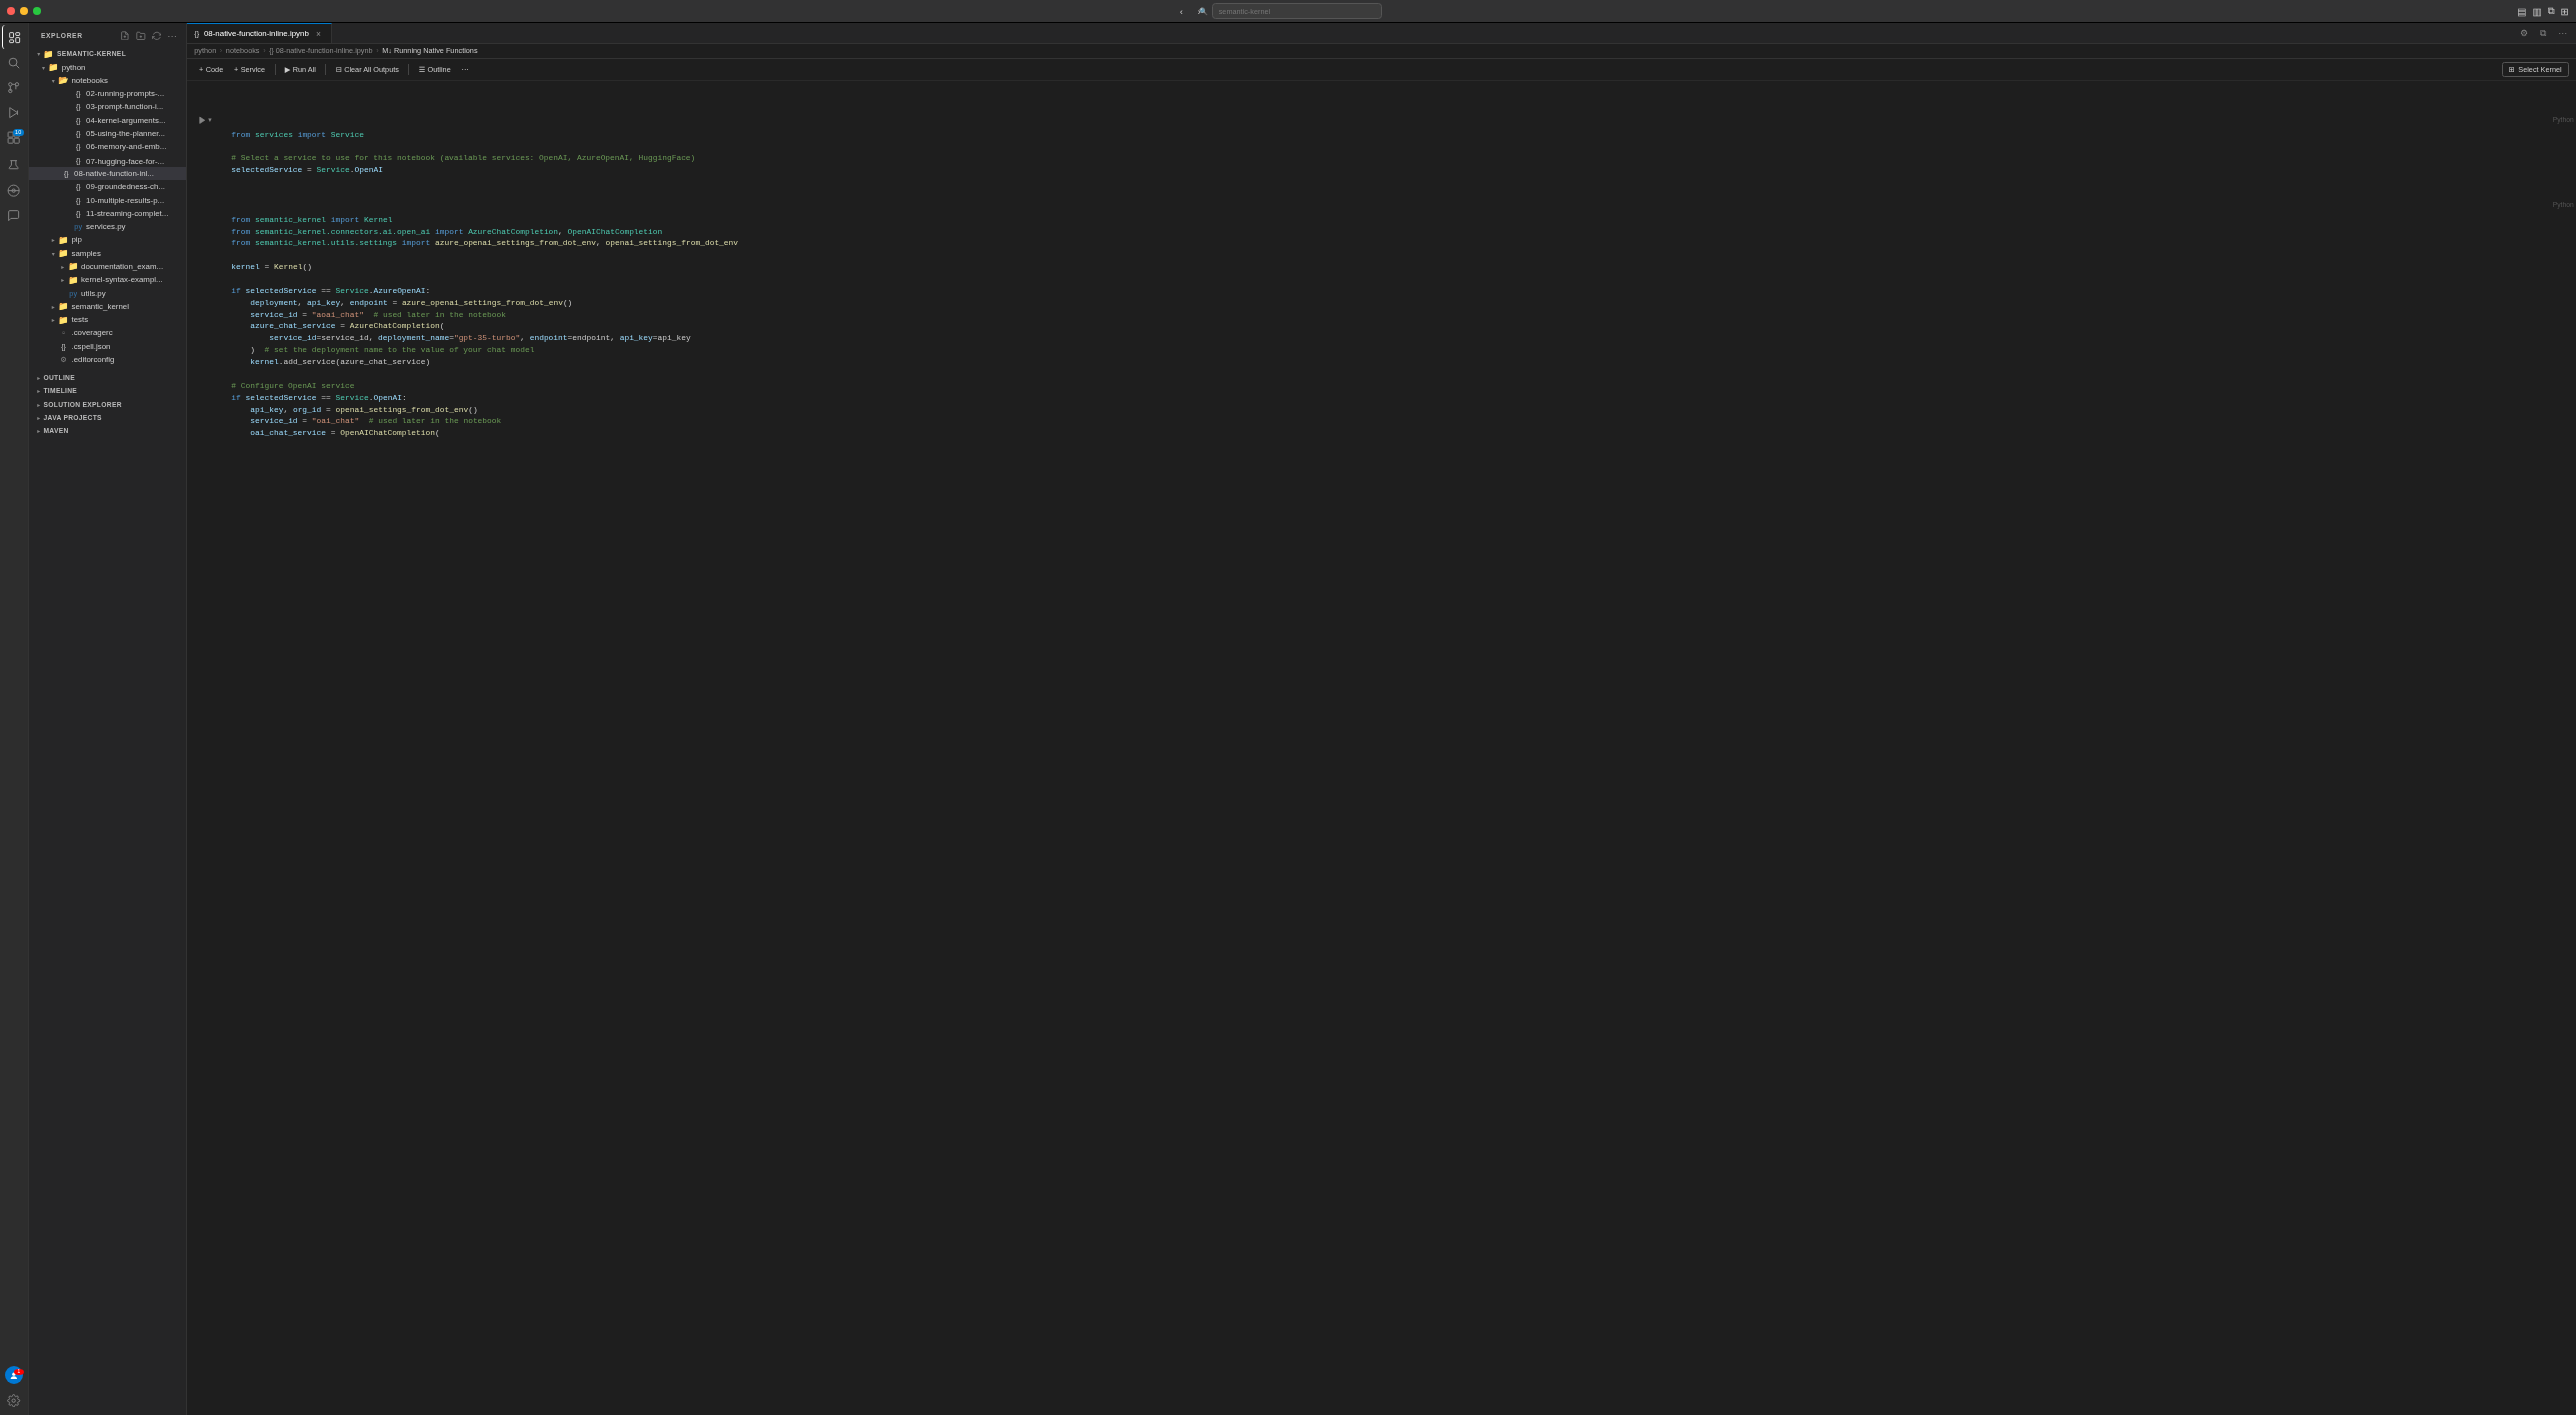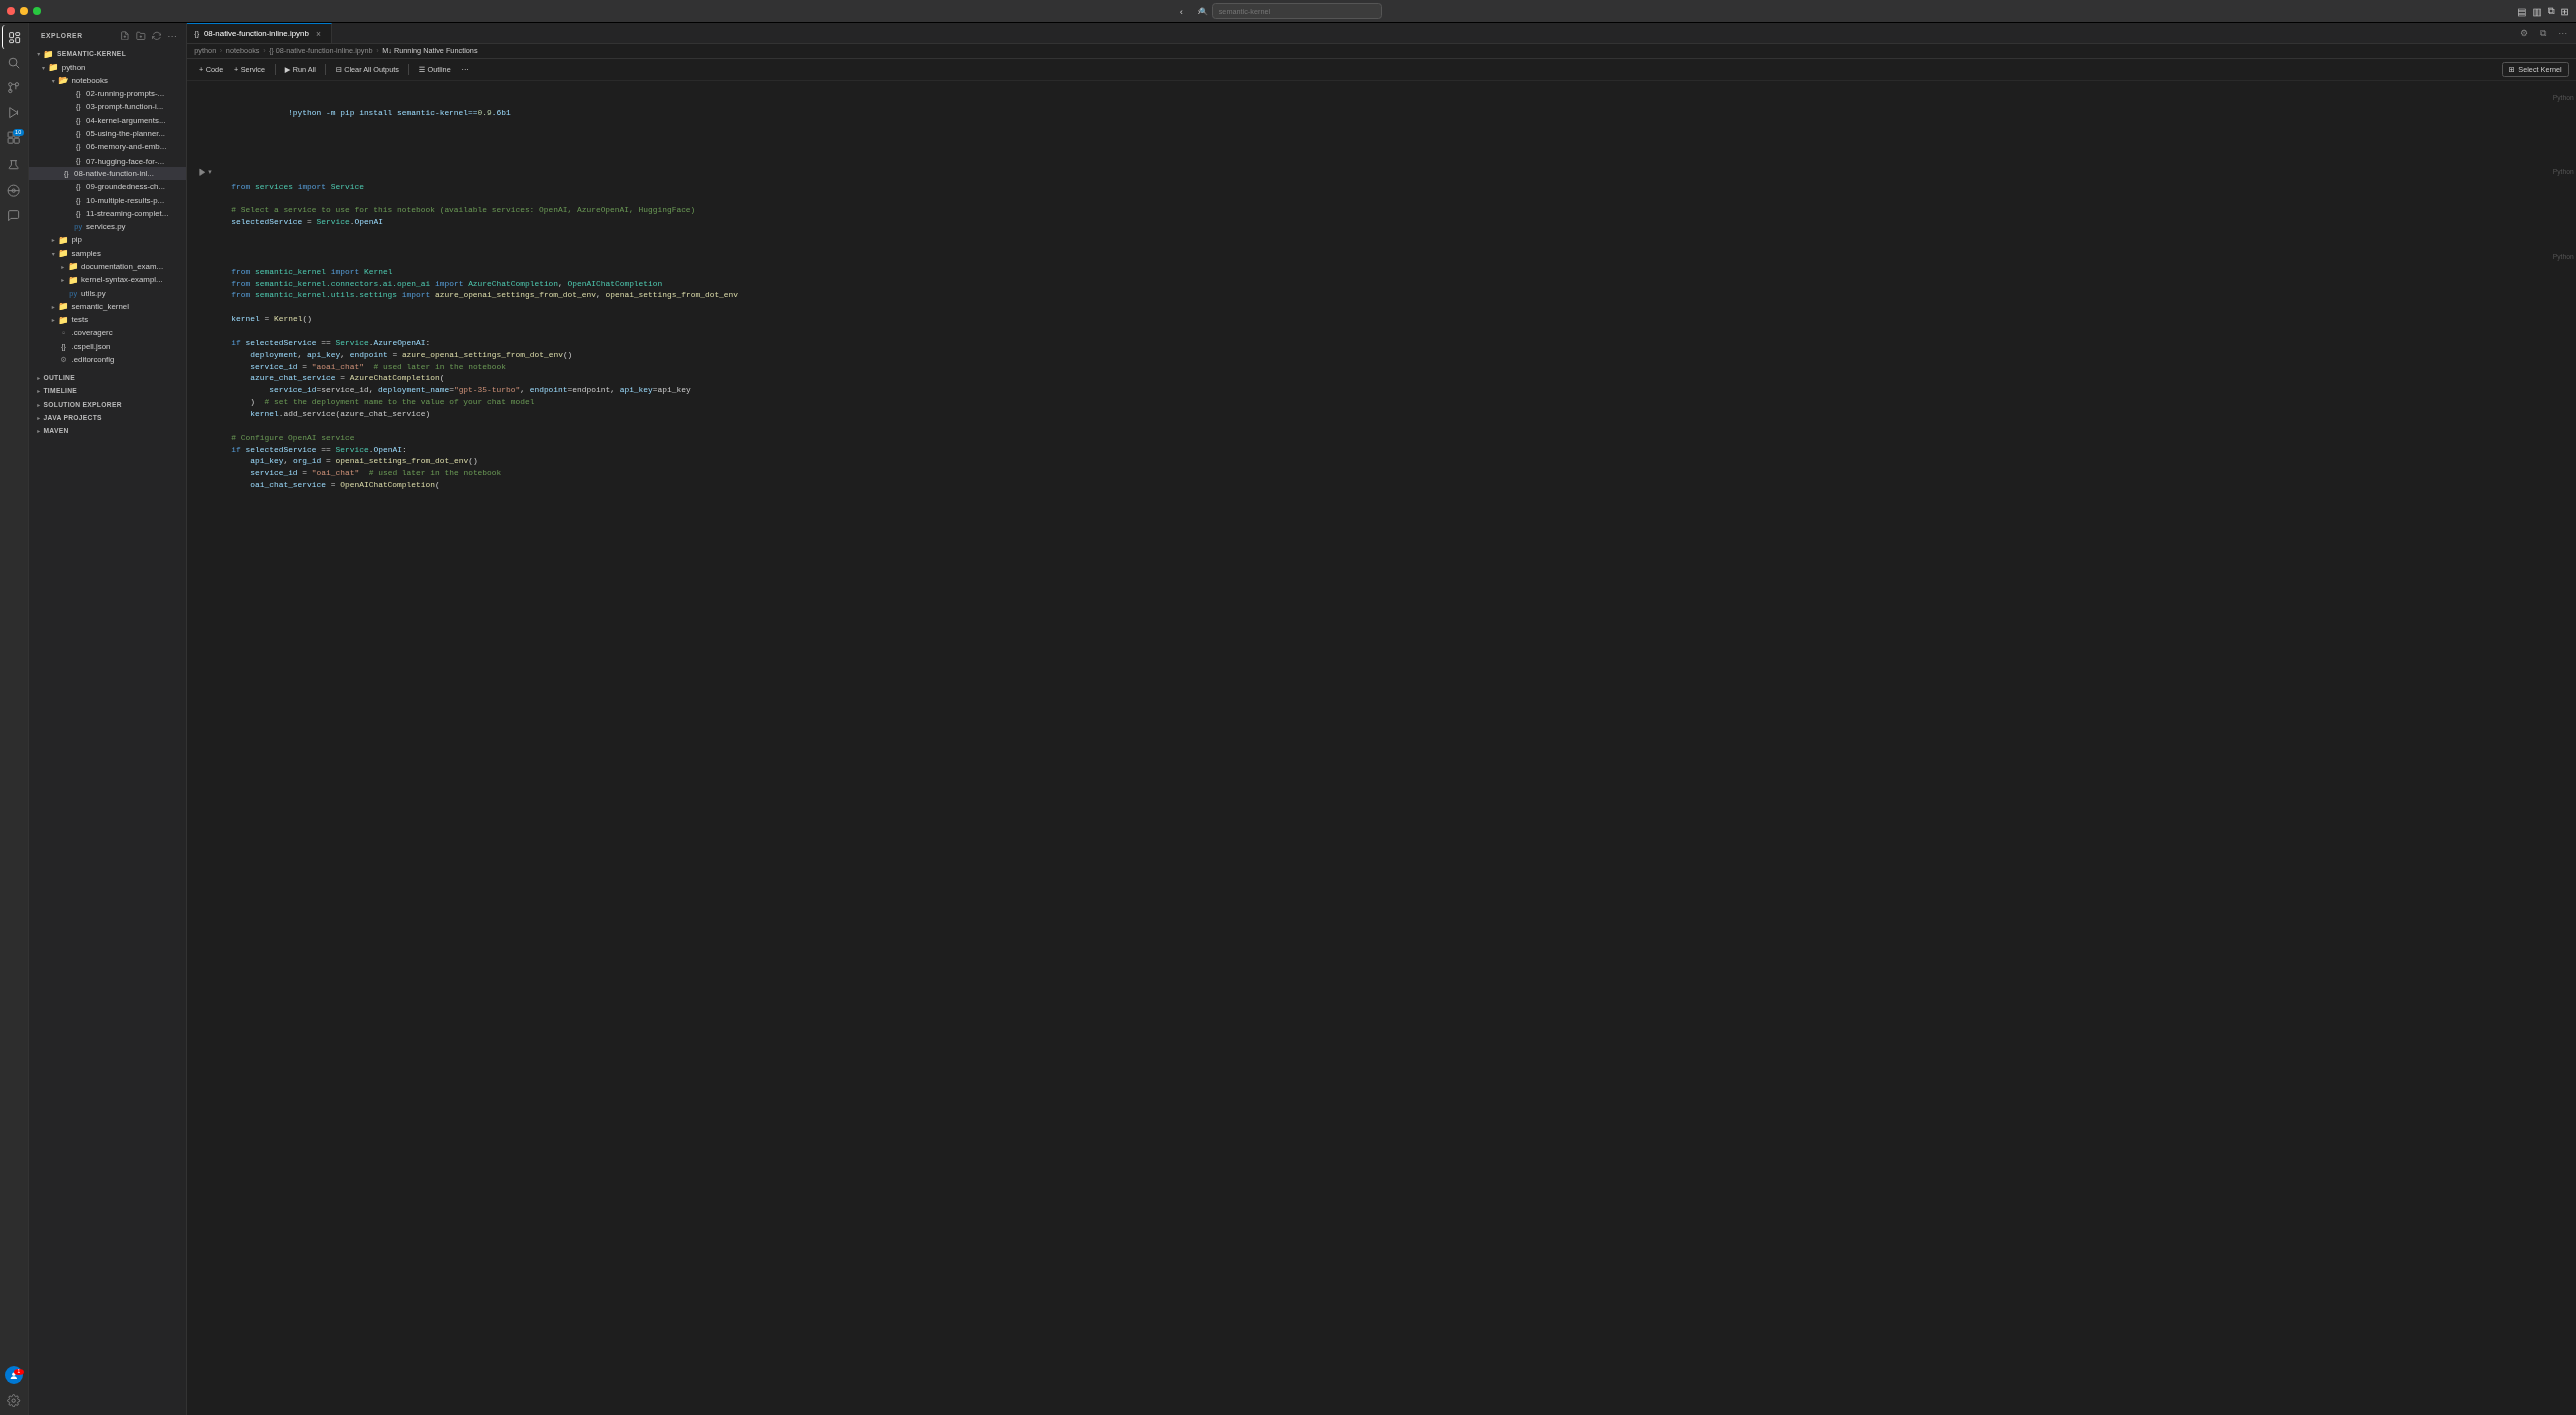--- a/index.html
+++ b/index.html
@@ -821,30 +821,20 @@
       <div class="toolbar-right">
         <button class="select-kernel-btn">
           <span>⊞</span>
           <span>Select Kernel</span>
         </button>
       </div>
     </div>
 
     <div class="notebook-content">
 
-      <div class="cell">
-        <div class="cell-gutter">
-        </div>
-        <div class="cell-body">
-          <div class="cell-code">
-            <span style="color:#9cdcfe;">!python -m pip install semantic-kernel==</span><span style="color:#b5cea8;">0.9</span><span style="color:#9cdcfe;">.6b1</span>
-          </div>
-        </div>
-        <span class="cell-label">Python</span>
-      </div>
 
       <div class="add-cell-bar">
         <button class="add-cell-btn">+ Code</button>
         <button class="add-cell-btn">+ Markdown</button>
       </div>
 
       <div class="cell">
         <div class="cell-gutter">
           <button class="cell-run-btn">
             <svg width="8.5" height="8.5" viewBox="0 0 24 24" fill="none" stroke="currentColor" stroke-width="2">

